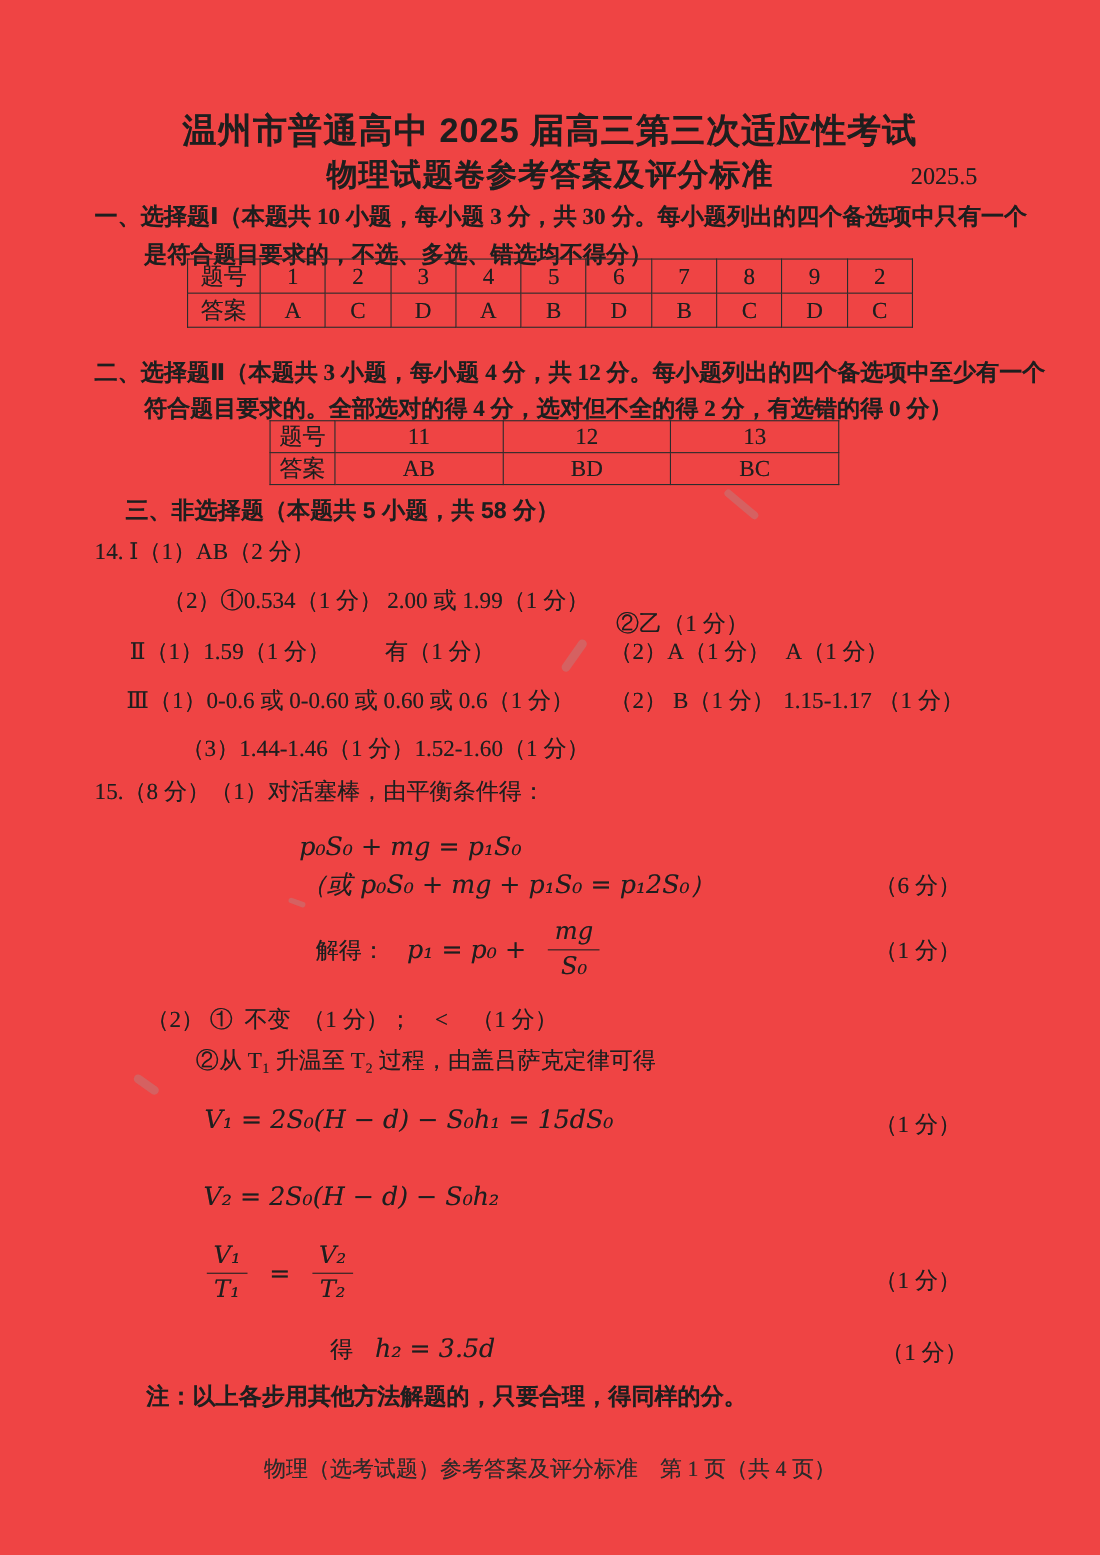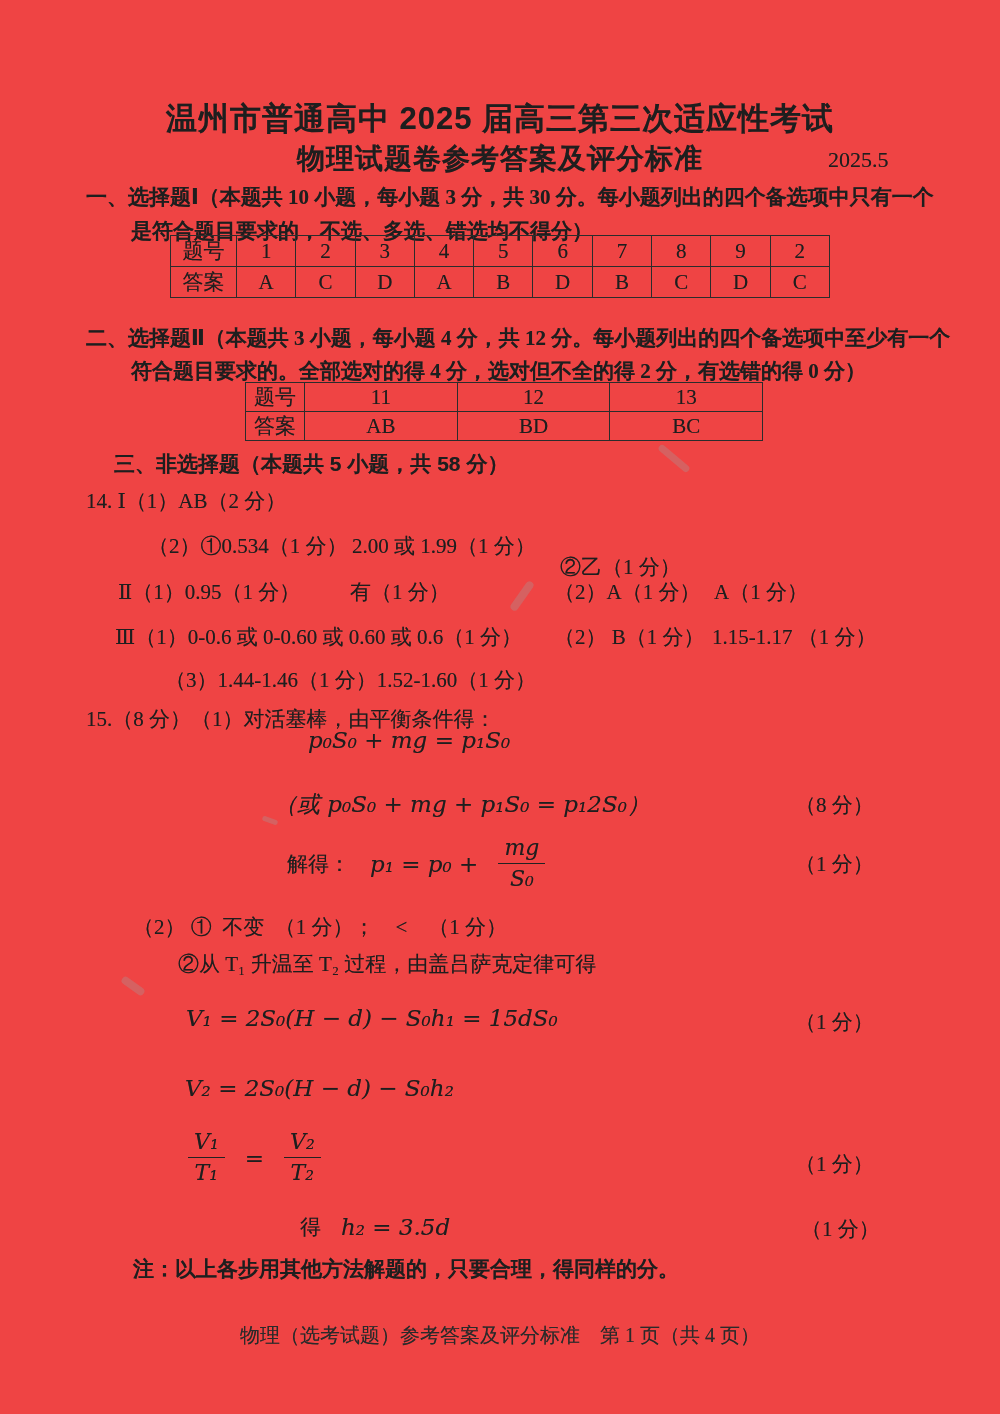--- a/index.html
+++ b/index.html
@@ -123,35 +123,35 @@
     </tr>
   </tbody>
     </table>
 
   <div class="abs body" style="top:450px;left:86px;margin-left:28px;"><span class="hei">三、非选择题</span><span class="hei">（本题共 5 小题，共 58 分）</span></div>
 
   <div class="abs body" style="top:487px;left:86px;">14. Ⅰ（1）AB（2 分）</div>
   <div class="abs body" style="top:532px;left:148px;">（2）①0.534（1 分）</div>
   <div class="abs body" style="top:532px;left:352px;">2.00 或 1.99（1 分）</div>
   <div class="abs body" style="top:532px;left:560px;margin-top:21px;">②乙（1 分）</div>
-  <div class="abs body" style="top:578px;left:118px;">Ⅱ（1）0.95（1 分）</div>
+  <div class="abs body" style="top:578px;left:118px;">Ⅱ（1）1.59（1 分）</div>
   <div class="abs body" style="top:578px;left:350px;">有（1 分）</div>
   <div class="abs body" style="top:578px;left:554px;">（2）A（1 分）</div>
   <div class="abs body" style="top:578px;left:714px;">A（1 分）</div>
   <div class="abs body" style="top:623px;left:115px;">Ⅲ（1）0-0.6 或 0-0.60 或 0.60 或 0.6（1 分）</div>
   <div class="abs body" style="top:623px;left:554px;">（2） B（1 分）</div>
   <div class="abs body" style="top:623px;left:712px;">1.15-1.17 （1 分）</div>
   <div class="abs body" style="top:666px;left:165px;">（3）1.44-1.46（1 分）1.52-1.60（1 分）</div>
 
   <div class="abs body" style="top:705px;left:86px;">15.（8 分）（1）对活塞棒，由平衡条件得：</div>
 
-  <div class="abs math" style="top:727px;left:272px;margin-left:36px;">p₀S₀ + mg = p₁S₀</div>
+  <div class="abs math" style="top:757px;left:272px;">p₀S₀ + mg = p₁S₀</div>
 
   <div class="abs math" style="top:789px;left:274px;">（或 p₀S₀ + mg + p₁S₀ = p₁2S₀）</div>
-  <div class="abs score" style="top:791px;left:795px;">（8 分）</div>
+  <div class="abs score" style="top:791px;left:795px;">（6 分）</div>
 
   <div class="abs eqflex" style="top:836px;left:287px;">
     <span class="cn">解得：</span>
     <span class="math">p₁ = p₀ +</span>
     <span class="frac">
       <span class="num">mg</span>
       <span class="den">S₀</span>
     </span>
   </div>
   <div class="abs score" style="top:850px;left:795px;">（1 分）</div>

